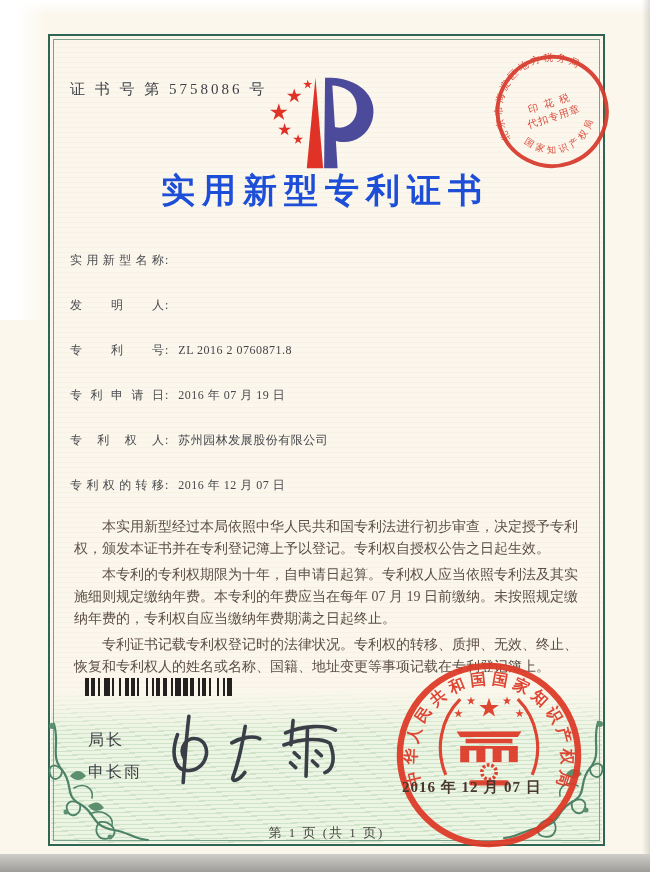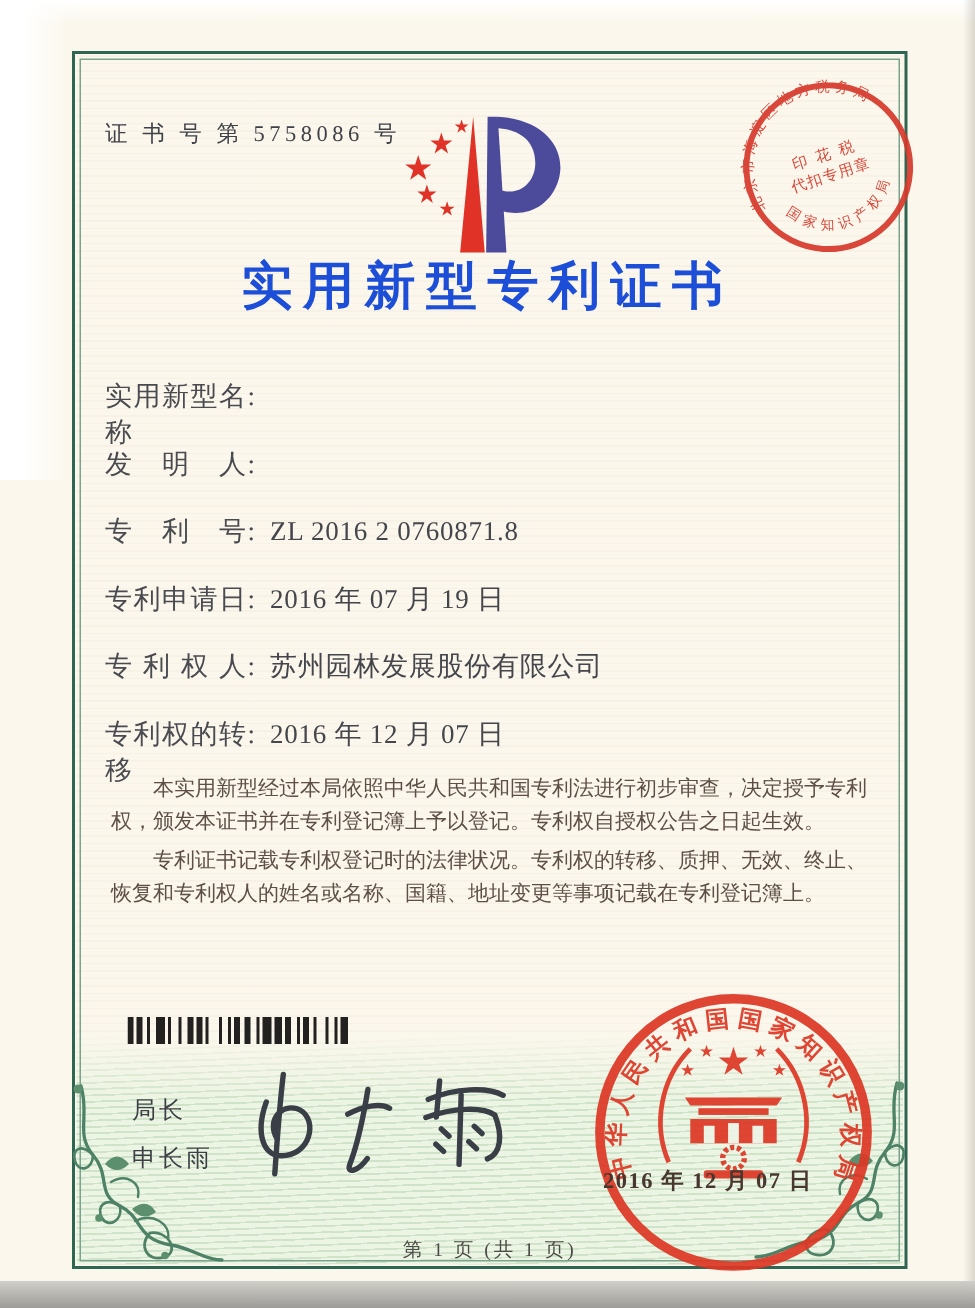--- a/index.html
+++ b/index.html
@@ -57,21 +57,21 @@
   .title{
     position:absolute;left:0;right:0;top:168px;text-align:center;
     font-size:34px;font-weight:600;letter-spacing:7px;color:#1d4ed8;
   }
   .tax-stamp{
     position:absolute;left:487px;top:48px;width:132px;height:132px;
     transform:rotate(-18deg);opacity:.92;
   }
   .fields{position:absolute;left:70px;top:252px;width:500px;}
   .field-row{display:flex;align-items:baseline;margin-bottom:23px;height:22px;
-    font-size:18px;color:#47484e;}
+    font-size:12px;color:#47484e;}
   .field-row:nth-child(2){margin-top:1px;}
   .field-label{
     display:inline-block;width:94px;
     text-align:justify;text-align-last:justify;
     color:#4a4b50;
   }
   .field-colon{margin:0 10px 0 1px;}
   .field-value{letter-spacing:.5px;color:#45464c;}
   .paragraphs{
     position:absolute;left:70px;top:512px;width:512px;
@@ -208,20 +208,21 @@
     </div>
     <div class="field-row">
       <span class="field-label">专利权的转移</span>
         <span class="field-colon">:</span>
       <span class="field-value">2016 年 12 月 07 日</span>
     </div>
   </div>
 
   <div class="paragraphs">
     <p>本实用新型经过本局依照中华人民共和国专利法进行初步审查，决定授予专利权，颁发本证书并在专利登记簿上予以登记。专利权自授权公告之日起生效。</p>
+    <p>本专利的专利权期限为十年，自申请日起算。专利权人应当依照专利法及其实施细则规定缴纳年费。本专利的年费应当在每年 07 月 19 日前缴纳。未按照规定缴纳年费的，专利权自应当缴纳年费期满之日起终止。</p>
     <p>专利证书记载专利权登记时的法律状况。专利权的转移、质押、无效、终止、恢复和专利权人的姓名或名称、国籍、地址变更等事项记载在专利登记簿上。</p>
   </div>
 
   <div class="barcode" id="barcode">
       <span class="b" style="width: 4.2px;"></span>
       <span style="width: 2.1px;"></span>
       <span class="b" style="width: 4.2px;"></span>
       <span style="width: 2.1px;"></span>
       <span class="b" style="width: 2.1px;"></span>
       <span style="width: 4.2px;"></span>

